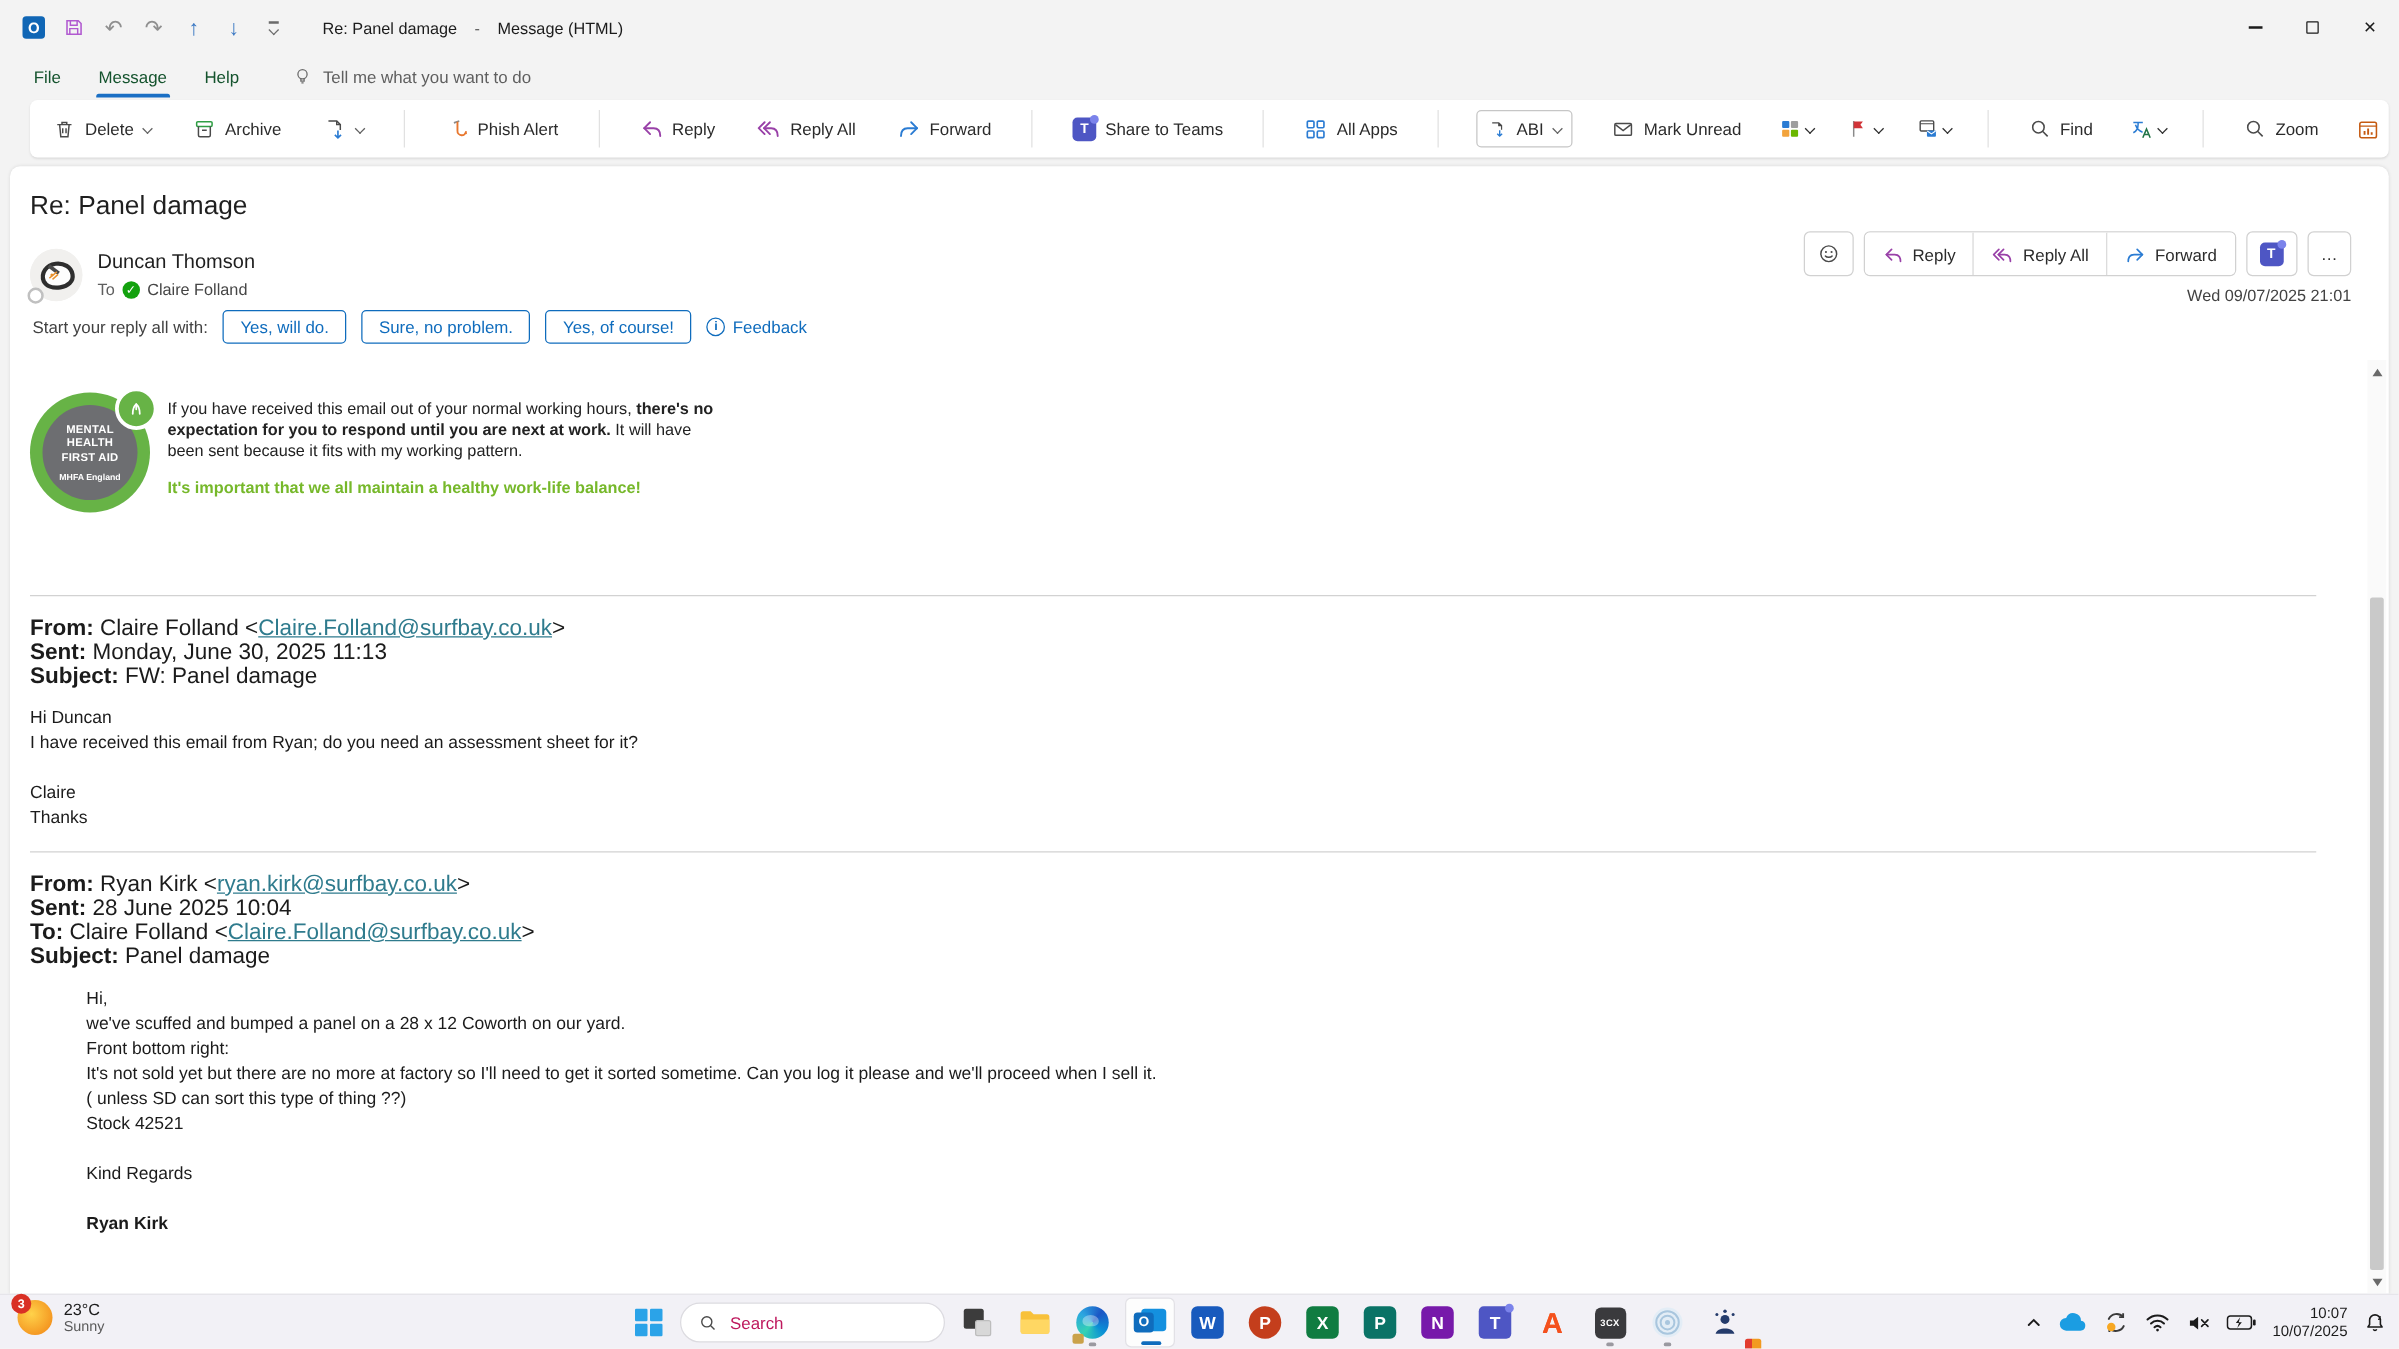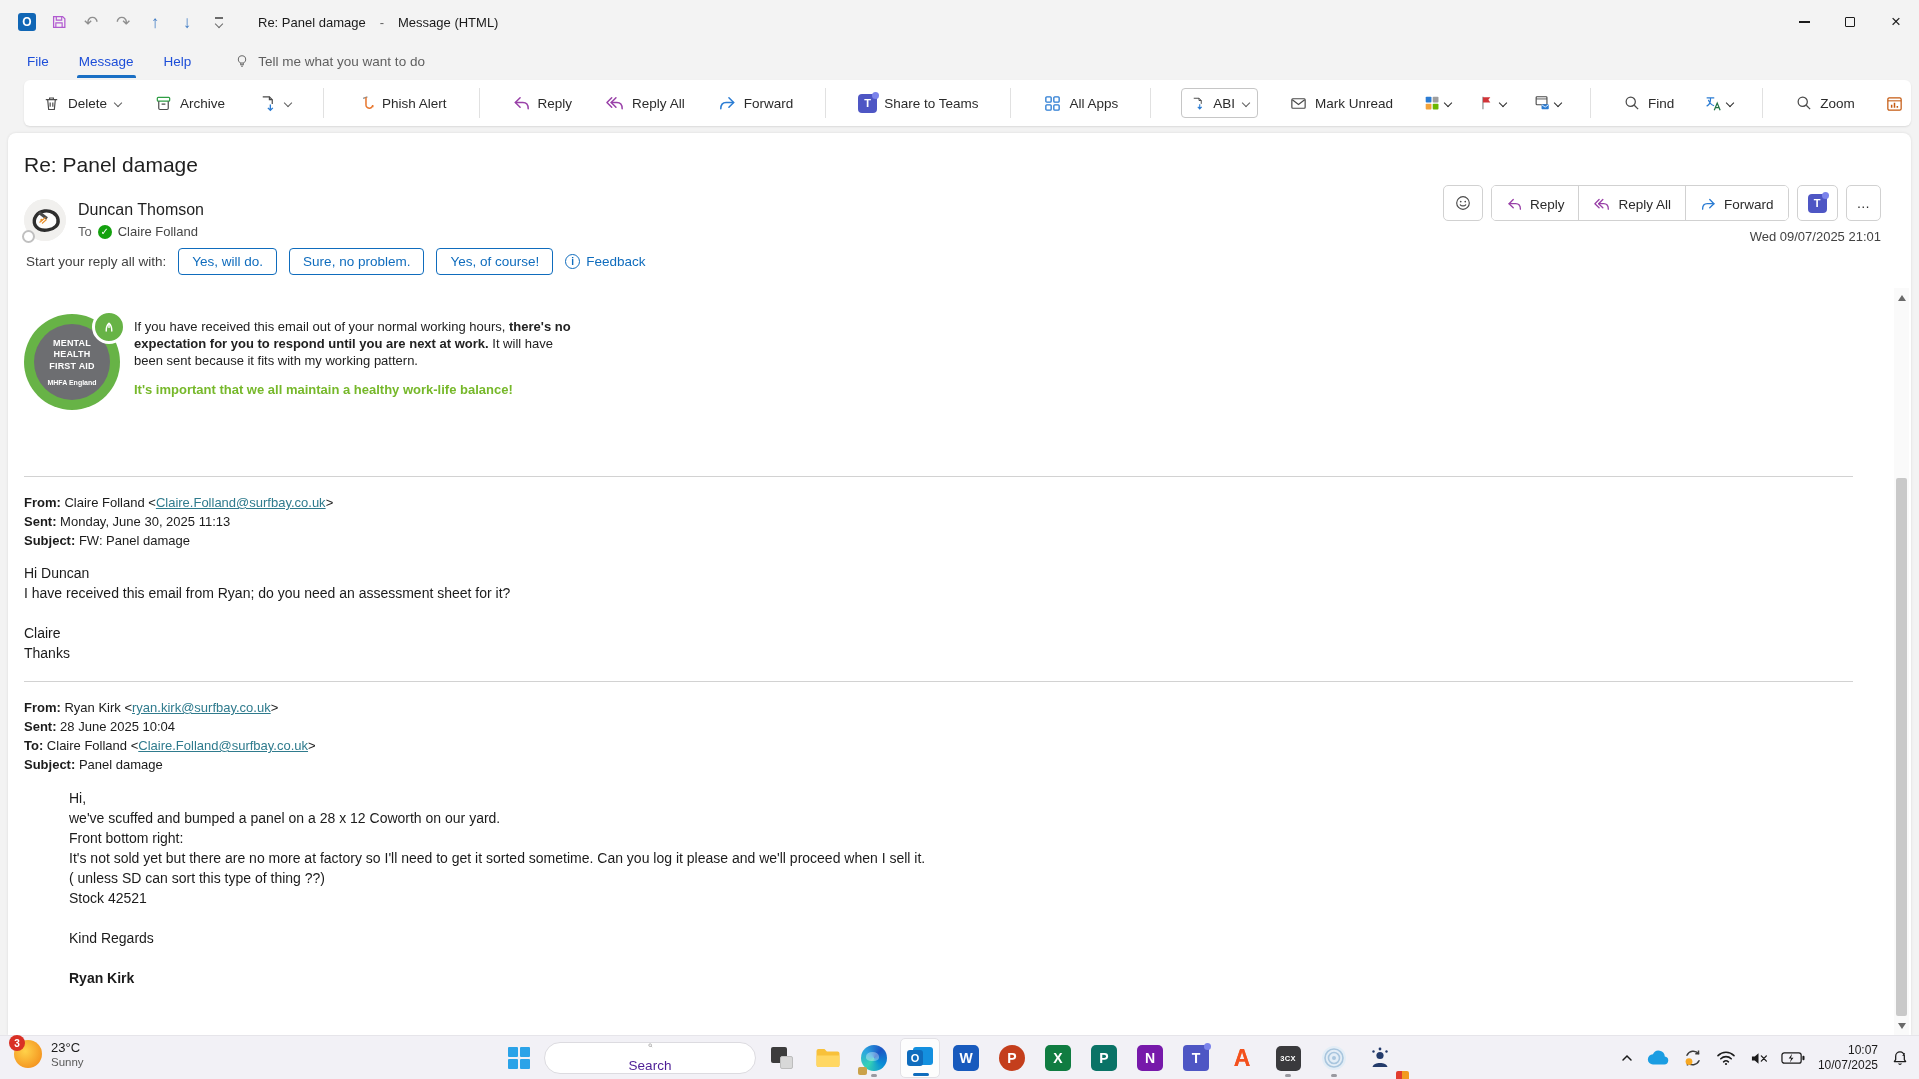--- a/index.html
+++ b/index.html
@@ -19,21 +19,21 @@
   .chev { width:6px; height:6px; border-right:1.4px solid currentColor; border-bottom:1.4px solid currentColor; transform:rotate(45deg); display:inline-block; }
   .chev.up { transform:rotate(-135deg); }
   .title-text { display:flex; align-items:center; gap:14px; margin-left:26px; font-size:13px; color:#1b1b1b; }
   .win-controls { margin-left:auto; display:flex; height:44px; }
   .wc { width:46px; height:44px; display:flex; align-items:center; justify-content:center; color:#1b1b1b; font-size:15px; }
   .wc .min { width:11px; height:1.4px; background:#1b1b1b; }
   .wc .restore { width:10px; height:10px; border:1.3px solid #1b1b1b; border-radius:1px; }
 
   
   .menubar { position:absolute; top:44px; left:0; right:0; height:34px; display:flex; align-items:stretch; padding-left:12px; font-size:13.5px; }
-  .mi { display:flex; align-items:center; padding:0 15px; position:relative; color:#1d4ed8; }
+  .mi { display:flex; align-items:center; padding:0 15px; position:relative; color:#14532d; }
   .mi.active::after { content:""; position:absolute; left:13px; right:13px; bottom:0; height:3px; background:#1a6fc4; border-radius:2px 2px 0 0; }
   .tellme { display:flex; align-items:center; gap:8px; margin-left:28px; color:#5f5f5f; }
 
   
   .ribbon { position:absolute; top:80px; left:24px; right:8px; height:46px; background:#fff; border-radius:6px; box-shadow:0 1px 2px rgba(0,0,0,.10); display:flex; align-items:center; padding:0 10px; gap:17px; font-size:13.5px; color:#2b2b2b; white-space:nowrap;text-align:center; }
   .rbtn { display:flex; align-items:center; gap:7px; padding:7px 8px; border-radius:4px; }
   .rbtn .chev { color:#5f5f5f; margin-left:1px; }
   .vd { width:1px; height:30px; background:#e1e1e1; margin:0 7px; flex:0 0 auto; }
   .ico { flex:0 0 auto; display:inline-flex; }
   .combobox { display:flex; align-items:center; gap:8px; border:1px solid #c6c6c6; border-radius:4px; height:30px; width:122px; padding:0 8px; margin:0 6px; }
@@ -76,21 +76,21 @@
   .mhfa-outer { width:96px; height:96px; border-radius:50%; background:#67b346; display:flex; align-items:center; justify-content:center; }
   .mhfa-inner { width:76px; height:76px; border-radius:50%; background:#6d6e71; color:#fff; display:flex; flex-direction:column; align-items:center; justify-content:center; text-align:center; }
   .mhfa-inner .l1 { font-size:9px; font-weight:bold; letter-spacing:.2px; line-height:1.25; }
   .mhfa-inner .l3 { font-size:7px; font-weight:bold; margin-top:7px; }
   .mhfa-mini { position:absolute; top:-4px; right:-6px; width:34px; height:34px; border-radius:50%; background:#67b346; border:3px solid #fff; display:flex; align-items:center; justify-content:center; }
   .banner-text { width:438px; font-size:13px; line-height:1.32; color:#222; padding-top:4px; }
   .banner-green { margin-top:12px; color:#76b82a; font-weight:bold; white-space:nowrap; }
   .hr { border:none; border-top:1px solid #d2d2d2; margin:0; }
   .hr1 { margin-top:66px; margin-bottom:16px; }
   .hr2 { margin-top:18px; margin-bottom:16px; }
-  .hblock { font-size:13px; line-height:19px; color:#1b1b1b; }
+  .hblock { font-size:18px; line-height:19px; color:#1b1b1b; }
   .hblock b { font-weight:bold; }
   a.maillink { color:#2f7b8d; text-decoration:underline; }
   .para { font-size:14px; line-height:20px; color:#1b1b1b; min-height:20px; }
   .pblock { margin-top:13px; }
   .pblock2 { margin-top:14px;margin-left:45px; }
   .sig { font-weight:bold; }
 
   
   .scrollbar { position:absolute; top:155px; right:2px; bottom:0; width:15px; background:#fafafa; }
   .sb-up, .sb-down { position:absolute; left:0; width:15px; height:15px; display:flex; align-items:center; justify-content:center; }
@@ -103,21 +103,21 @@
   .taskbar { position:absolute; left:0; right:0; bottom:0; height:44px; background:#f2f1f6; border-top:1px solid #e6e5ea; }
   .weather { position:absolute; left:14px; top:4px; display:flex; align-items:center; gap:9px; }
   .sun { position:relative; width:28px; height:28px; border-radius:50%; background:radial-gradient(circle at 40% 40%, #ffd24a, #f59a23 70%, #ef7d1a); }
   .wbadge { position:absolute; top:-5px; left:-5px; min-width:16px; height:16px; border-radius:8px; background:#d93025; color:#fff; font-size:10px; font-weight:bold; display:flex; align-items:center; justify-content:center; padding:0 4px; }
   .wtext .temp { font-size:13px; color:#1b1b1b; }
   .wtext .cond { font-size:11.5px; color:#5a5a5a; margin-top:1px; }
   .tb-center { position:absolute; left:500px; top:0; height:44px; display:flex; align-items:center; gap:6px; }
   .startbtn { width:38px; height:38px; display:flex; align-items:center; justify-content:center; border-radius:4px; }
   .winlogo { display:grid; grid-template-columns:10px 10px; grid-template-rows:10px 10px; gap:1.5px; }
   .winlogo i { background:#2ba3e8; border-radius:1px; }
-  .searchpill { width:212px; height:32px; border-radius:16px; background:#fff; border:1px solid #dcdbe0; display:flex; align-items:center; gap:10px; padding:0 14px; color:#4c1d95; font-size:13.5px;flex-direction:column; }
+  .searchpill { width:212px; height:32px; border-radius:16px; background:#fff; border:1px solid #dcdbe0; display:flex; align-items:center; gap:10px; padding:0 14px; color:#be185d; font-size:13.5px; }
   .tbi { position:relative; width:40px; height:40px; display:flex; align-items:center; justify-content:center; border-radius:5px; }
   .tbi.active { background:#fdfdfd; border:1px solid #e2e1e6; }
   .tbi.active::after { content:""; position:absolute; bottom:1px; left:12px; width:16px; height:3px; border-radius:2px; background:#0f6cbd; }
   .tbi.run::after { content:""; position:absolute; bottom:1px; left:17px; width:6px; height:3px; border-radius:2px; background:#9a99a0; }
   .office { width:26px; height:26px; border-radius:5px; color:#fff; font-weight:bold; font-size:14px; display:flex; align-items:center; justify-content:center; }
   .taskview { position:relative; width:22px; height:22px; }
   .taskview .b1 { position:absolute; left:0; top:0; width:16px; height:16px; background:#3c3c3c; border-radius:2px; }
   .taskview .b2 { position:absolute; right:0; bottom:0; width:13px; height:13px; background:#d8d8d8; border-radius:2px; border:1px solid #bdbdbd; }
   .edge { position:relative; width:26px; height:26px; border-radius:50%; background:conic-gradient(from 220deg, #35d2b4, #2ba5e0, #1b56c5, #0a8fd6, #35d2b4); }
   .edge::after { content:""; position:absolute; left:5px; top:7px; width:13px; height:9px; border-radius:50% 50% 40% 40%; background:rgba(255,255,255,.35); }

